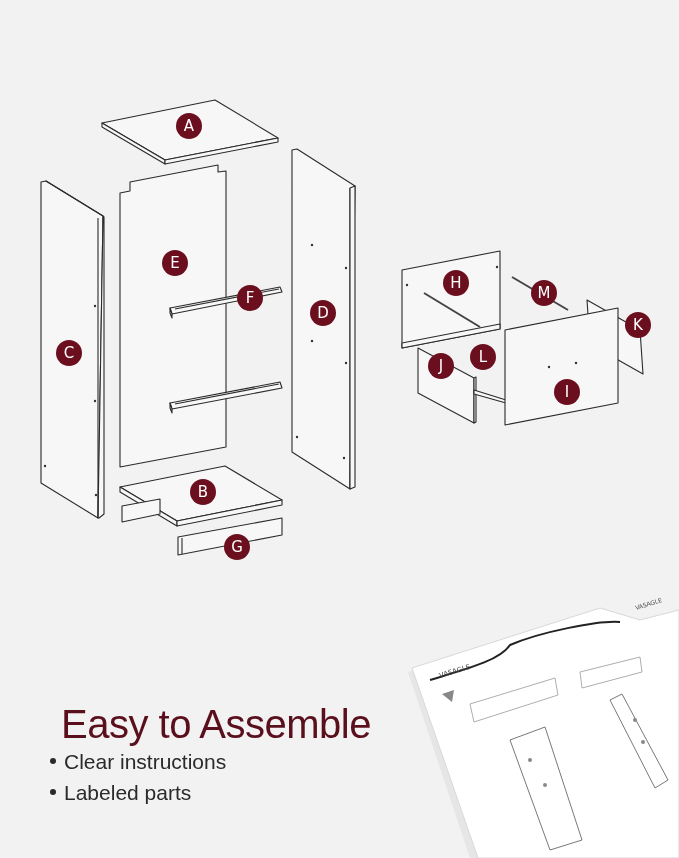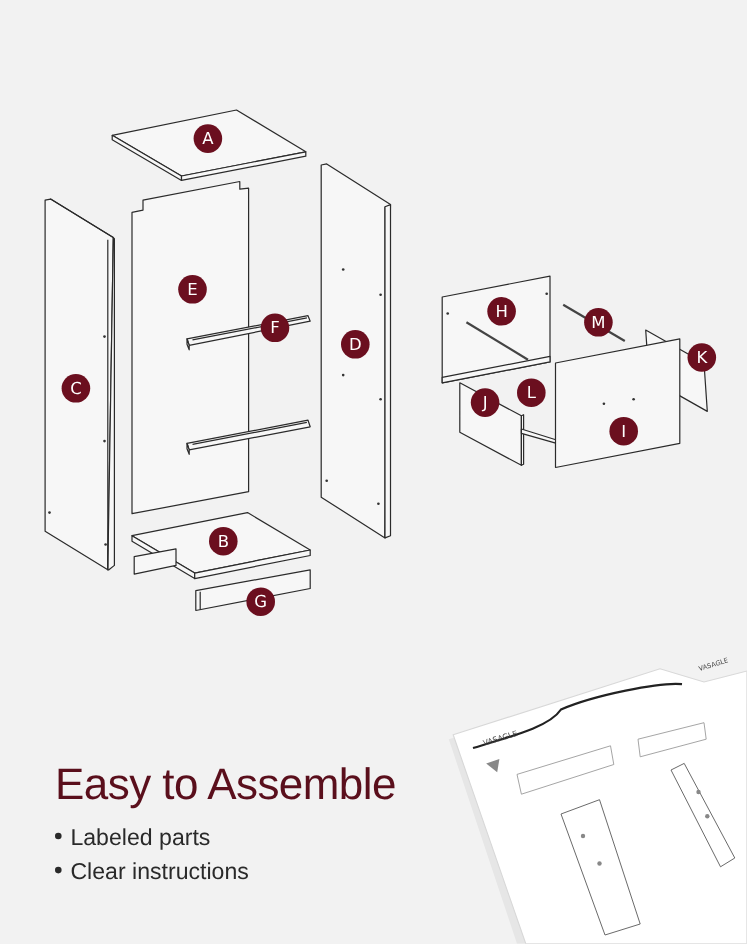--- a/index.html
+++ b/index.html
@@ -1,21 +1,21 @@
 <!DOCTYPE html>
 <html><head>
 <meta charset="utf-8">
 <style>
   html, body { margin:0; padding:0; }
   body { width:679px; height:858px; background:#f2f2f2; position:relative; overflow:hidden;
          font-family:"Liberation Sans", sans-serif; }
   #diagram { position:absolute; left:0; top:0; width:679px; height:858px; }
   .badge-text { font-family:"DejaVu Sans", sans-serif; font-size:15px; fill:#ffffff; text-anchor:middle; dominant-baseline:central; }
   .headline { position:absolute; left:49px; top:690px; font-size:40px; color:#5a0f1c; letter-spacing:-0.5px;
-              font-family:"Liberation Sans", sans-serif; font-weight:normal; margin:1px; }
+              font-family:"Liberation Sans", sans-serif; font-weight:normal; margin:12px; }
   .bullets { position:absolute; left:50px; top:746px; margin:0; padding:0; list-style:none; }
   .bullets li { font-size:21px; color:#2a2a2a; line-height:31px; font-family:"Liberation Sans", sans-serif; }
   .bullets li .dot { display:inline-block; width:6px; height:6px; background:#2a2a2a; border-radius:50%;
                      vertical-align:middle; margin-right:8px; position:relative; top:-2px; }
 </style>
 </head>
 <body>
 
 <svg id="diagram" viewBox="0 0 679 858" xmlns="http://www.w3.org/2000/svg">
   <g fill="#f7f7f7" stroke="#2b2b2b" stroke-width="1.1" stroke-linejoin="round">
@@ -160,15 +160,15 @@
         <circle cx="530" cy="760" r="2"></circle>
         <circle cx="545" cy="785" r="2"></circle>
         <circle cx="635" cy="720" r="2"></circle>
         <circle cx="643" cy="742" r="2"></circle>
       </g>
   </g>
 </svg>
 
 <h1 class="headline">Easy to Assemble</h1>
 <ul class="bullets">
+  <li><span class="dot"></span><span>Clear instructions</span></li>
   <li><span class="dot"></span><span>Labeled parts</span></li>
-  <li><span class="dot"></span><span>Clear instructions</span></li>
 </ul>
 
 </body></html>

